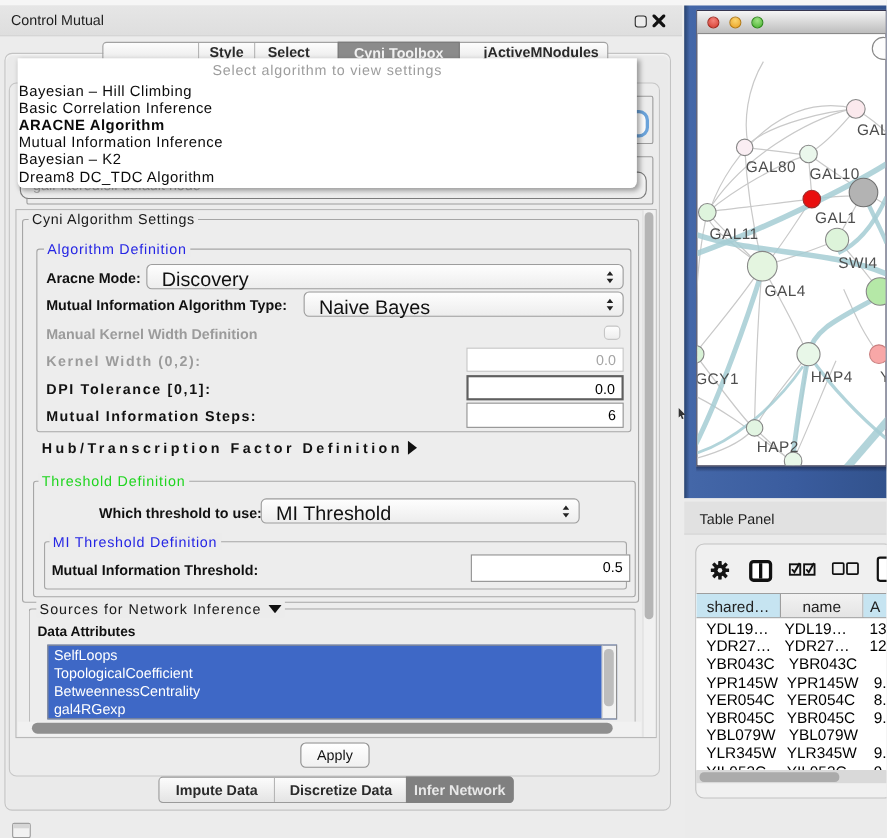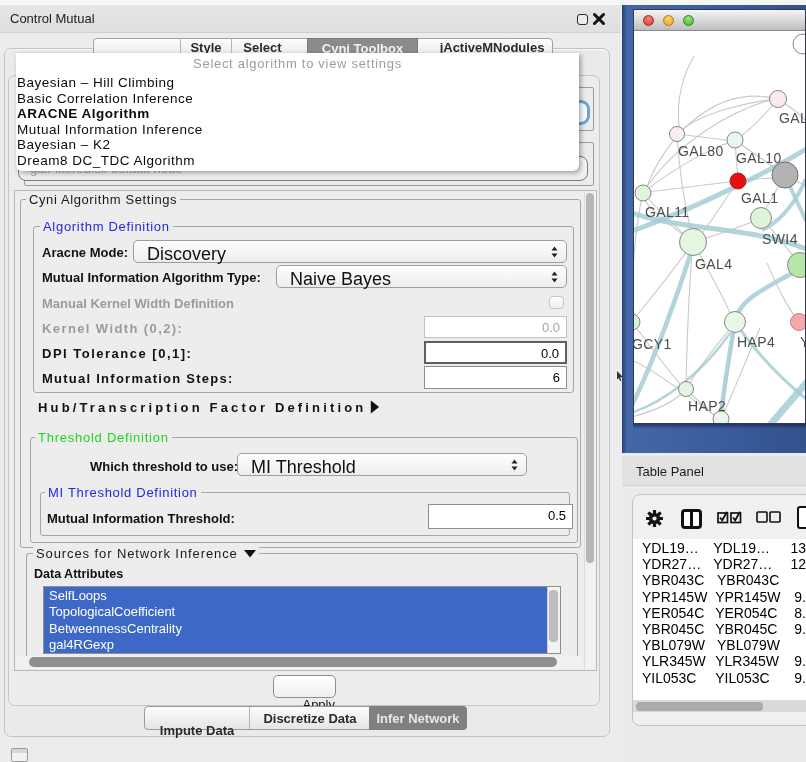--- a/index.html
+++ b/index.html
@@ -112,24 +112,24 @@
 <div class="blab" style="left:34px;top:567px;font-size:12.5px">Data Attributes</div>
 <div class="abs" style="left:43px;top:586px;width:518px;height:68px;border:1px solid #8f8f8f;background:#3e68c6">
   <div style="font-size:13px;color:#fff;padding:1px 0 0 5px;line-height:16.4px">SelfLoops<br>TopologicalCoefficient<br>BetweennessCentrality<br>gal4RGexp</div>
   <div class="abs" style="right:0;top:0;width:13px;height:66px;background:#f2f2f2;border-left:1px solid #cfcfcf"></div>
   <div class="abs" style="right:2px;top:3px;width:9px;height:52px;background:#bdbdbd;border-radius:4px"></div>
 </div>
 
 <div class="abs" style="left:16px;top:656px;width:567px;height:13px;background:#f1f1f1"></div>
 <div class="abs" style="left:29px;top:657px;width:528px;height:10px;background:#8f8f8f;border-radius:5px"></div>
 
-<div class="abs" style="left:273px;top:675px;width:63px;height:23px;border:1px solid #8f8f8f;border-radius:5px;background:linear-gradient(#fff,#f0f0f0);text-align:right;font-size:13px;padding-top:21px">Apply</div>
+<div class="abs" style="left:273px;top:675px;width:63px;height:23px;border:1px solid #8f8f8f;border-radius:5px;background:linear-gradient(#fff,#f0f0f0);text-align:center;font-size:13px;padding-top:3px">Apply</div>
 
 <div class="abs" style="left:144px;top:706px;height:24px;border:1px solid #9a9a9a;border-radius:4px;background:linear-gradient(#fcfcfc,#e4e4e4);display:flex;font-size:13px;font-weight:bold;color:#2a2a2a;text-align:center">
-  <div style="width:105px;padding-top:16px;border-right:1px solid #b5b5b5">Impute Data</div>
+  <div style="width:105px;padding-top:4px;border-right:1px solid #b5b5b5">Impute Data</div>
   <div style="width:120px;padding-top:4px">Discretize Data</div>
   <div style="width:98px;margin:-1px -1px;padding-top:5px;background:#808080;color:#e8e8e8;border-radius:0 4px 4px 0">Infer Network</div>
 </div>
 
 <div class="abs" style="left:16px;top:53px;width:563px;height:118px;background:#fff;border-radius:0 0 6px 6px;box-shadow:2px 2px 5px rgba(0,0,0,.35)">
   <div style="text-align:center;font-size:13px;color:#9d9d9d;padding-top:3px;letter-spacing:.7px">Select algorithm to view settings</div>
   <div style="font-size:13.5px;color:#0b0b0b;padding:4px 0 0 1px;line-height:15.5px;letter-spacing:.5px">Bayesian – Hill Climbing<br>Basic Correlation Inference<br><b>ARACNE Algorithm</b><br>Mutual Information Inference<br>Bayesian – K2<br>Dream8 DC_TDC Algorithm</div>
 </div>
 
 <div class="abs" style="left:622px;top:5px;width:184px;height:448px;background:linear-gradient(90deg,#27426f 0,#4467a8 5px,#3a5c9e 55%,#32528c 100%)"></div>
@@ -253,20 +253,25 @@
     <rect x="14" y="2" width="9.5" height="9.5" fill="none" stroke="#111" stroke-width="1.7"></rect>
     <path d="M16 6.5l2.2 2.8L23 .8" stroke="#111" stroke-width="1.8" fill="none"></path>
   </svg>
 <svg class="abs" style="left:756px;top:511px" width="25" height="13" viewBox="0 0 25 13">
     <rect x="1" y="1" width="10" height="10" fill="none" stroke="#111" stroke-width="1.6" rx="1"></rect>
     <rect x="14" y="1" width="10" height="10" fill="none" stroke="#111" stroke-width="1.6" rx="1"></rect>
   </svg>
 <div class="abs" style="left:797px;top:506px;width:14px;height:23px;border:2.5px solid #111;border-radius:3px;background:#fff"></div>
 
 <div class="abs" style="left:633px;top:539px;width:173px;height:162px;background:#fff;overflow:hidden;font-size:14px">
+  <div style="display:flex;height:23px;border-top:1px solid #9e9e9e;border-bottom:1px solid #9e9e9e;text-align:center;line-height:22px;color:#222">
+    <div style="width:77px;background:#c6e4f1;border-right:1px solid #9e9e9e">shared…</div>
+    <div style="width:75px;background:linear-gradient(#f2f2f2,#e4e4e4);border-right:1px solid #9e9e9e">name</div>
+    <div style="flex:1;background:#c6e4f1">A</div>
+  </div>
   <div style="line-height:16.2px;padding-top:1px;color:#000">
     <div style="display:flex">
         <div style="width:77px;padding-left:9px">YDL19…</div>
         <div style="width:75px;padding-left:7px">YDL19…</div>
         <div style="padding-left:13px">13</div>
       </div>
     <div style="display:flex">
         <div style="width:77px;padding-left:9px">YDR27…</div>
         <div style="width:75px;padding-left:7px">YDR27…</div>
         <div style="padding-left:13px">12</div>

